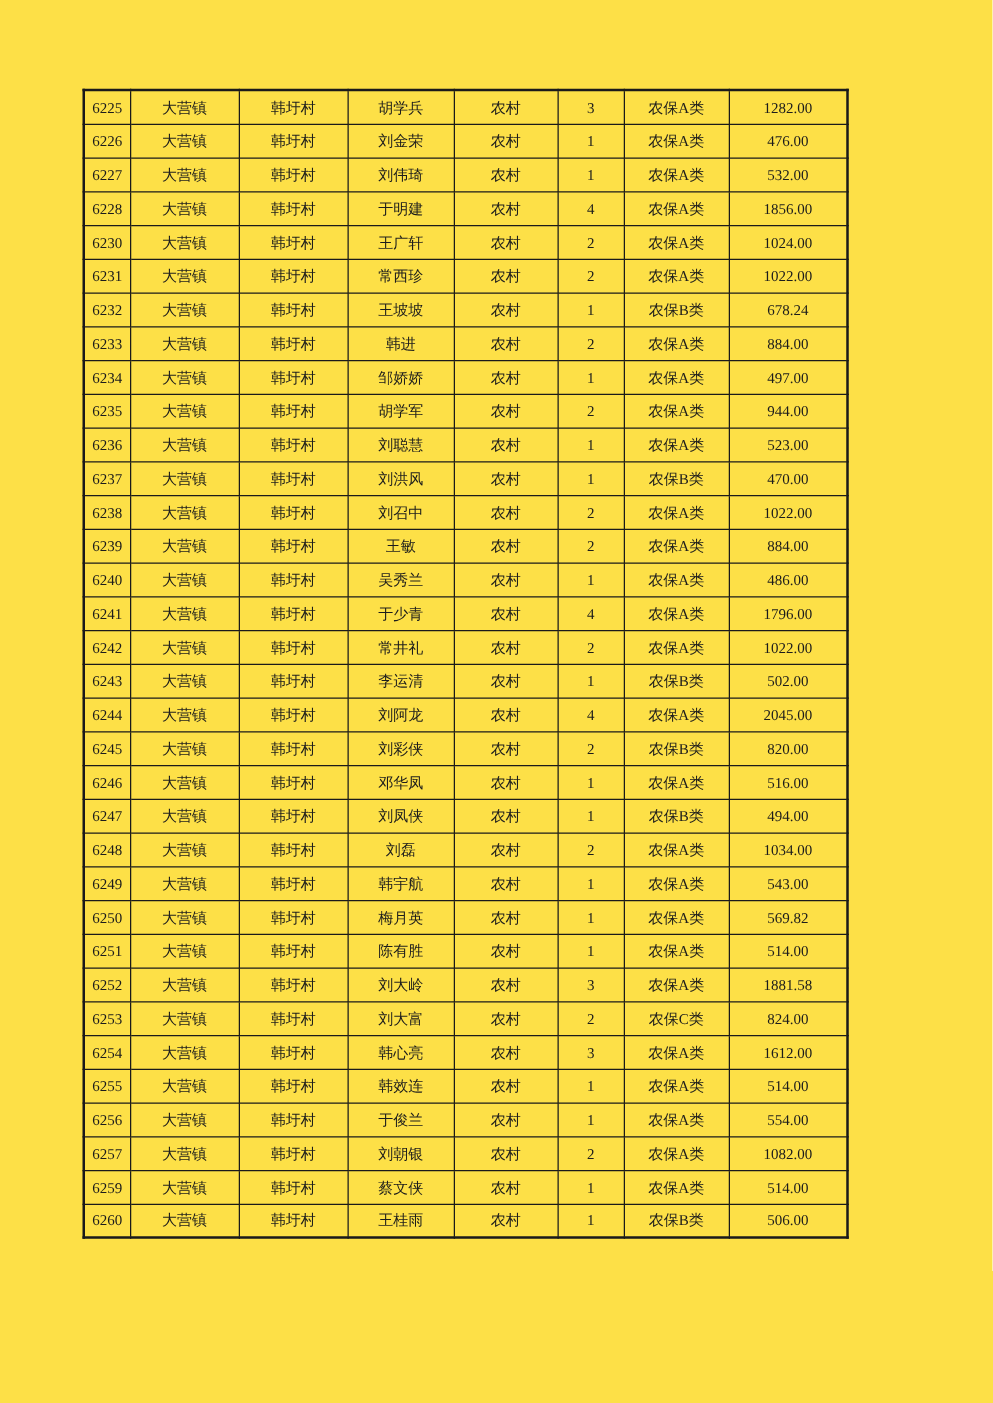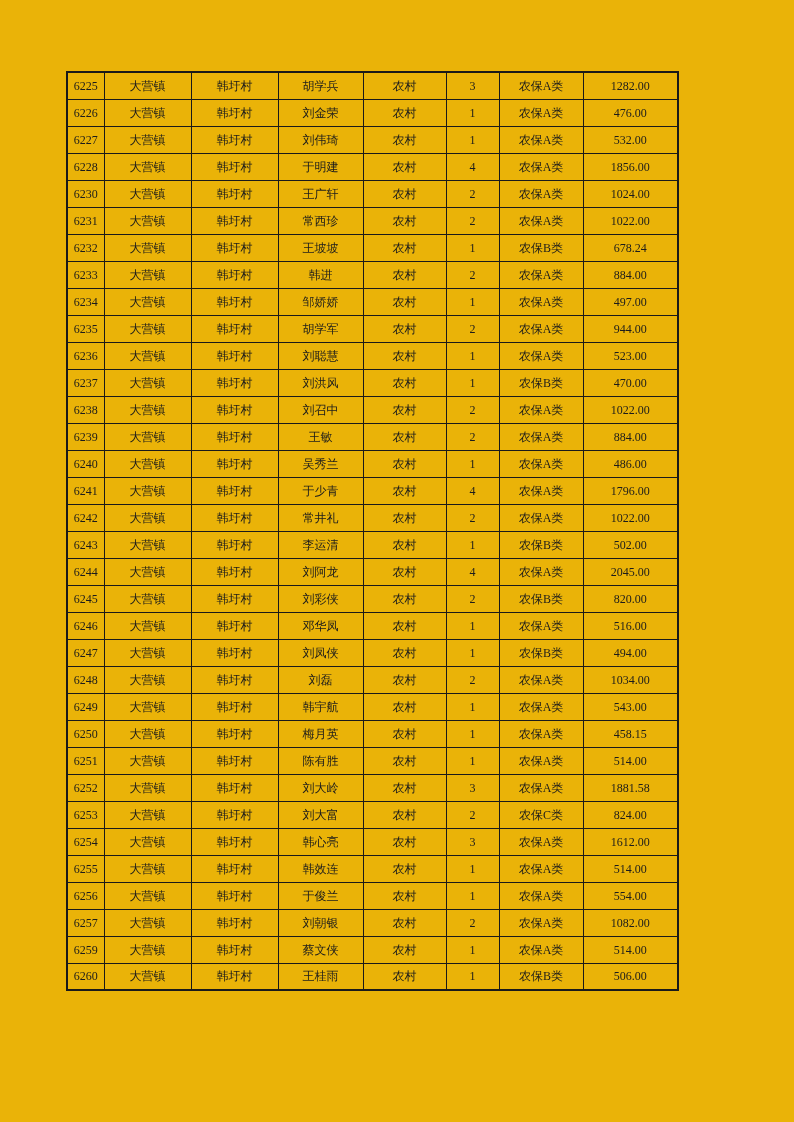--- a/index.html
+++ b/index.html
@@ -5,21 +5,21 @@
   * { box-sizing: border-box; }
   html, body {
     margin: 0;
     padding: 0;
     background: #ffffff;
   }
   .page {
     position: relative;
     width: 794px;
     height: 1122px;
-    background: #eab308;
+    background: #fde047;
     overflow: hidden;
     font-family: "Liberation Serif", "DejaVu Serif", serif;
   }
   table.roster {
     position: absolute;
     left: 66px;
     top: 71px;
     border-collapse: collapse;
     table-layout: fixed;
     border: 2px solid #1a1a1a;
@@ -304,21 +304,21 @@
           <td>543.00</td>
         </tr>
         <tr>
           <td>6250</td>
           <td>大营镇</td>
           <td>韩圩村</td>
           <td>梅月英</td>
           <td>农村</td>
           <td>1</td>
           <td>农保A类</td>
-          <td>458.15</td>
+          <td>569.82</td>
         </tr>
         <tr>
           <td>6251</td>
           <td>大营镇</td>
           <td>韩圩村</td>
           <td>陈有胜</td>
           <td>农村</td>
           <td>1</td>
           <td>农保A类</td>
           <td>514.00</td>

